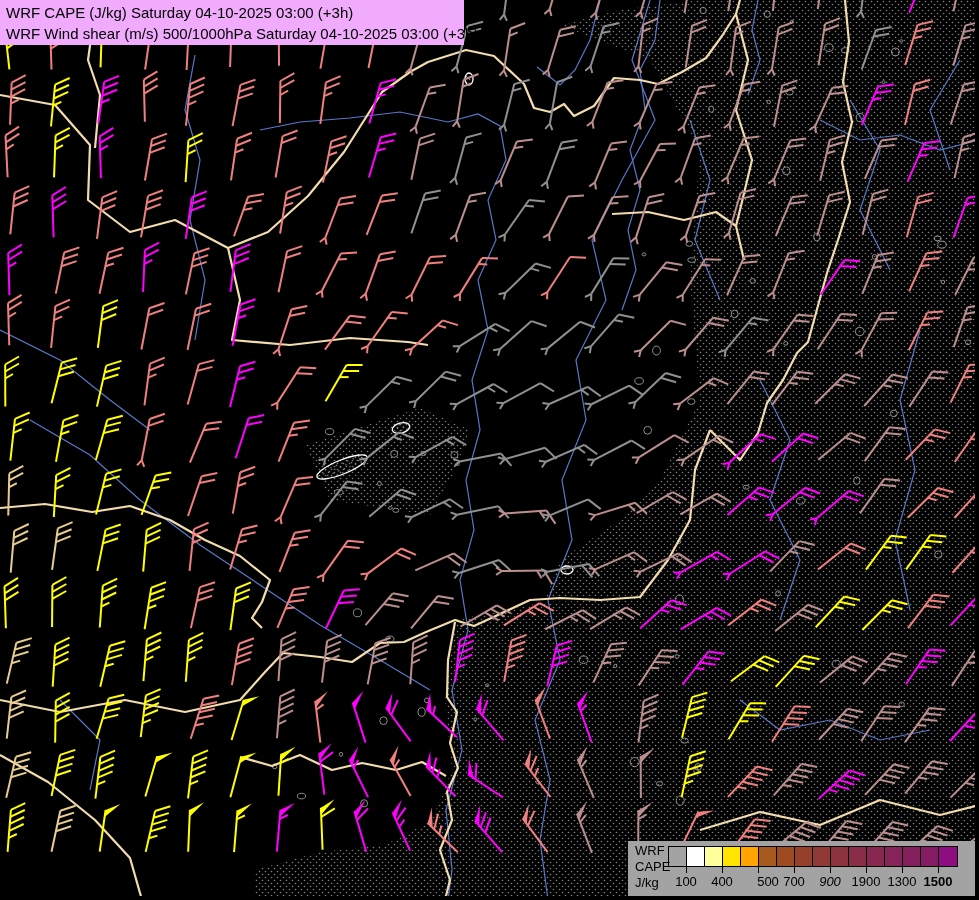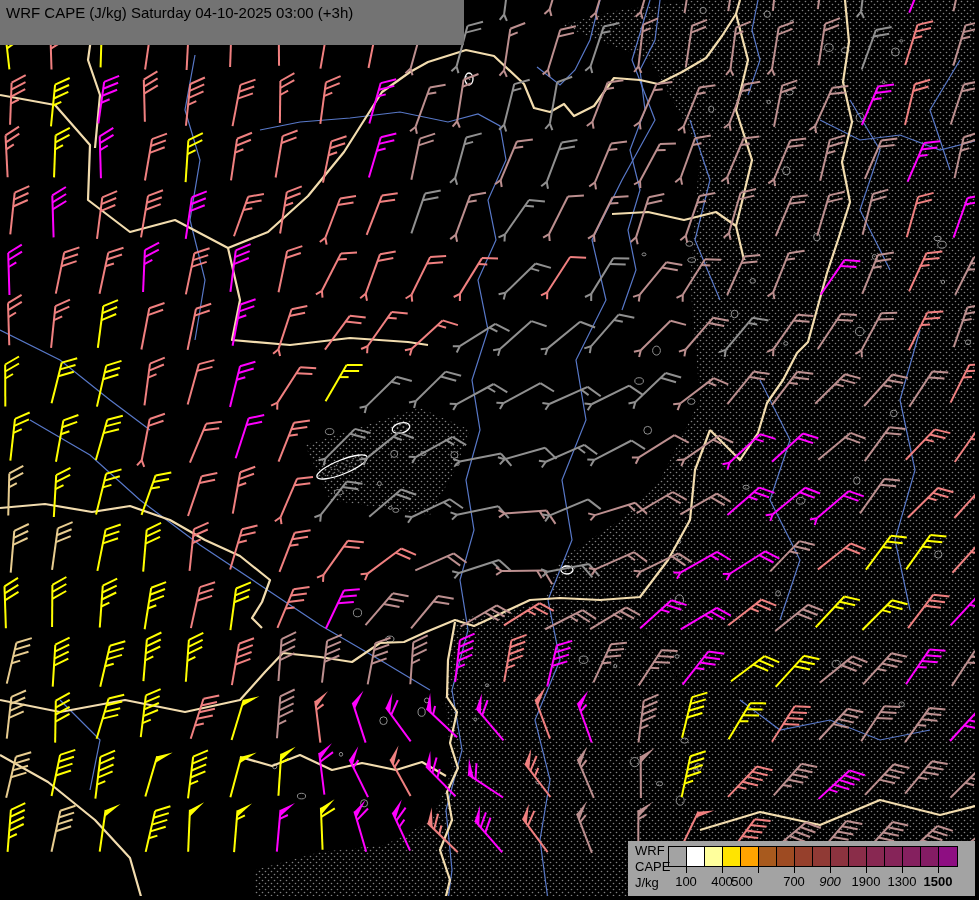--- a/index.html
+++ b/index.html
@@ -2346,22 +2346,23 @@
         <g stroke="#BC8F8F" stroke-width="2" fill="none">
           <line x1="954.9638942447491" y1="854.0305934976786" x2="988.2" y2="828.3"></line>
           <line x1="988.2" y1="828.3" x2="1003.0" y2="834.4"></line>
           <line x1="982.7" y1="832.6" x2="997.5" y2="838.7"></line>
           <line x1="977.1" y1="836.9" x2="991.9" y2="843.0"></line>
           <line x1="971.6" y1="841.2" x2="986.4" y2="847.3"></line>
         </g>
       </g>
     </svg>
 
-  <div id="title-box" class="panel" style="background: #737373; color: rgb(0, 0, 0);">
+  <div id="title-box" class="panel" style="background: #f0abfc; color: rgb(0, 0, 0);">
     <div class="tline">WRF CAPE (J/kg) Saturday 04-10-2025 03:00 (+3h)</div>
+    <div class="tline">WRF Wind shear (m/s) 500/1000hPa Saturday 04-10-2025 03:00 (+3h)</div>
   </div>
 
   <div id="legend-panel" class="panel" style="background: #a3a3a3; color: rgb(0, 0, 0);">
     <div id="legend-label">
       <div>WRF</div>
       <div>CAPE</div>
       <div>J/kg</div>
     </div>
     <div id="colorbar">
         <div class="cbcell" style="width: 18px;"></div>
@@ -2380,21 +2381,21 @@
         <div class="cbcell" style="width: 18px; background: rgb(133, 32, 95);"></div>
         <div class="cbcell" style="width: 18px; background: rgb(132, 28, 100);"></div>
         <div class="cbcell" style="width: 18px; background: rgb(142, 14, 130);"></div>
       </div>
     <div id="legend-ticks">
         <div class="ltick" style="left: 58px;"></div>
         <div class="ltlabel" style="left: 58px; text-align: right;">100</div>
         <div class="ltick" style="left: 94px;"></div>
         <div class="ltlabel" style="left: 94px;">400</div>
         <div class="ltick" style="left: 130px;"></div>
-        <div class="ltlabel" style="left: 114px;">500</div>
+        <div class="ltlabel" style="left: 140px;">500</div>
         <div class="ltick" style="left: 166px;"></div>
         <div class="ltlabel" style="left: 166px;">700</div>
         <div class="ltick" style="left: 202px;"></div>
         <div class="ltlabel" style="left: 202px; font-style: italic;">900</div>
         <div class="ltick" style="left: 238px;"></div>
         <div class="ltlabel" style="left: 238px;">1900</div>
         <div class="ltick" style="left: 274px;"></div>
         <div class="ltlabel" style="left: 274px;">1300</div>
         <div class="ltick" style="left: 310px;"></div>
         <div class="ltlabel" style="left: 310px; font-weight: bold;">1500</div>

